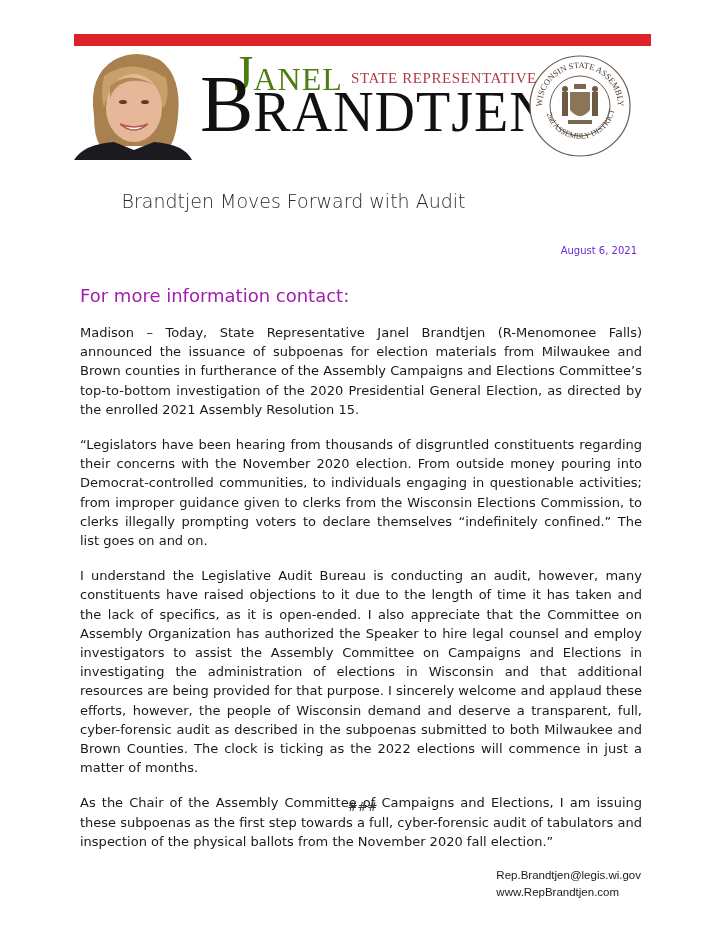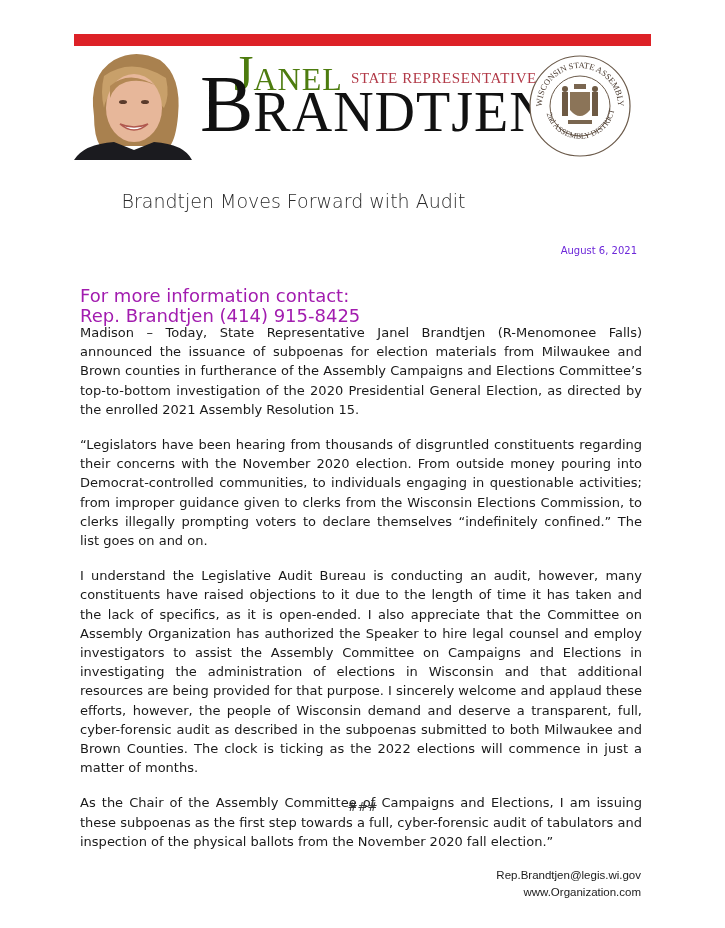--- a/index.html
+++ b/index.html
@@ -14,21 +14,21 @@
   .name-b .rest { font-size:56px; letter-spacing:1px; }
   .staterep { position:absolute; left:351px; top:70px; font-family:"Liberation Serif", serif; font-size:15px; color:#b23a48; letter-spacing:0.6px; white-space:nowrap; }
   .seal { position:absolute; left:528px; top:54px; width:104px; height:104px; }
   .title { position:absolute; left:0; width:587px; top:190px; text-align:center; font-size:19px; color:#2b2b2b; font-weight:300; }
   .contact { position:absolute; left:80px; top:245px; font-size:18px; line-height:20px; color:#a21caf;margin-top:41px; }
   .date { position:absolute; right:88px; top:245px; font-size:10px; color:#6d28d9; }
   .body { position:absolute; left:80px; top:307px; width:562px; font-size:13px; line-height:19.2px; color:#1a1a1a; }
   .body p { margin:16px 0 10px 0; text-align:justify; }
   .hashes { position:absolute; left:0; width:725px; top:800px; text-align:center; font-size:12px; color:#333; }
   .footer-left { position:absolute; left:80px; top:867px; font-family:"Liberation Sans", sans-serif; font-size:11.5px; line-height:17px; color:#1a1a1a; }
-  .footer-right { position:absolute; right:84px; top:867px; font-family:"Liberation Sans", sans-serif; font-size:11.5px; line-height:17px; color:#1a1a1a; text-align:right; }
+  .footer-right { position:absolute; right:84px; top:867px; font-family:"Liberation Sans", sans-serif; font-size:11.5px; line-height:17px; color:#1a1a1a; }
 </style>
 </head>
 <body>
 
 <div class="redbar"></div>
 
 <div class="photo">
   <svg width="118" height="114" viewBox="0 0 118 114">
     <rect width="118" height="114" fill="#ffffff"></rect>
     <path d="M20 70 Q14 30 40 14 Q62 2 86 14 Q108 30 104 70 Q102 92 96 100 L26 100 Q20 90 20 70 Z" fill="#a9814f"></path>
@@ -67,31 +67,30 @@
     <rect x="64" y="38" width="6" height="24" fill="#6e5a44"></rect>
     <circle cx="67" cy="35" r="3" fill="#6e5a44"></circle>
     <rect x="40" y="66" width="24" height="4" fill="#7a6650"></rect>
   </svg>
 </div>
 
 <div class="title">Brandtjen Moves Forward with Audit</div>
 
 <div class="contact">
   <div>For more information contact:</div>
-  <div>Rep. Brandtjen (414) 915-8425</div>
 </div>
 <div class="date">August 6, 2021</div>
 
 <div class="body">
   <p>Madison – Today, State Representative Janel Brandtjen (R-Menomonee Falls) announced the issuance of subpoenas for election materials from Milwaukee and Brown counties in furtherance of the Assembly Campaigns and Elections Committee’s top-to-bottom investigation of the 2020 Presidential General Election, as directed by the enrolled 2021 Assembly Resolution 15.</p>
   <p>“Legislators have been hearing from thousands of disgruntled constituents regarding their concerns with the November 2020 election. From outside money pouring into Democrat-controlled communities, to individuals engaging in questionable activities; from improper guidance given to clerks from the Wisconsin Elections Commission, to clerks illegally prompting voters to declare themselves “indefinitely confined.” The list goes on and on.</p>
   <p>I understand the Legislative Audit Bureau is conducting an audit, however, many constituents have raised objections to it due to the length of time it has taken and the lack of specifics, as it is open-ended. I also appreciate that the Committee on Assembly Organization has authorized the Speaker to hire legal counsel and employ investigators to assist the Assembly Committee on Campaigns and Elections in investigating the administration of elections in Wisconsin and that additional resources are being provided for that purpose.  I sincerely welcome and applaud these efforts, however, the people of Wisconsin demand and deserve a transparent, full, cyber-forensic audit as described in the subpoenas submitted to both Milwaukee and Brown Counties. The clock is ticking as the 2022 elections will commence in just a matter of months.</p>
   <p>As the Chair of the Assembly Committee of Campaigns and Elections, I am issuing these subpoenas as the first step towards a full, cyber-forensic audit of tabulators and inspection of the physical ballots from the November 2020 fall election.”</p>
 </div>
 
 <div class="hashes">###</div>
 
 <div class="footer-left">
 </div>
 <div class="footer-right">
   <div>Rep.Brandtjen@legis.wi.gov</div>
-  <div>www.Organization.com</div>
+  <div>www.RepBrandtjen.com</div>
 </div>
 
 </body></html>

